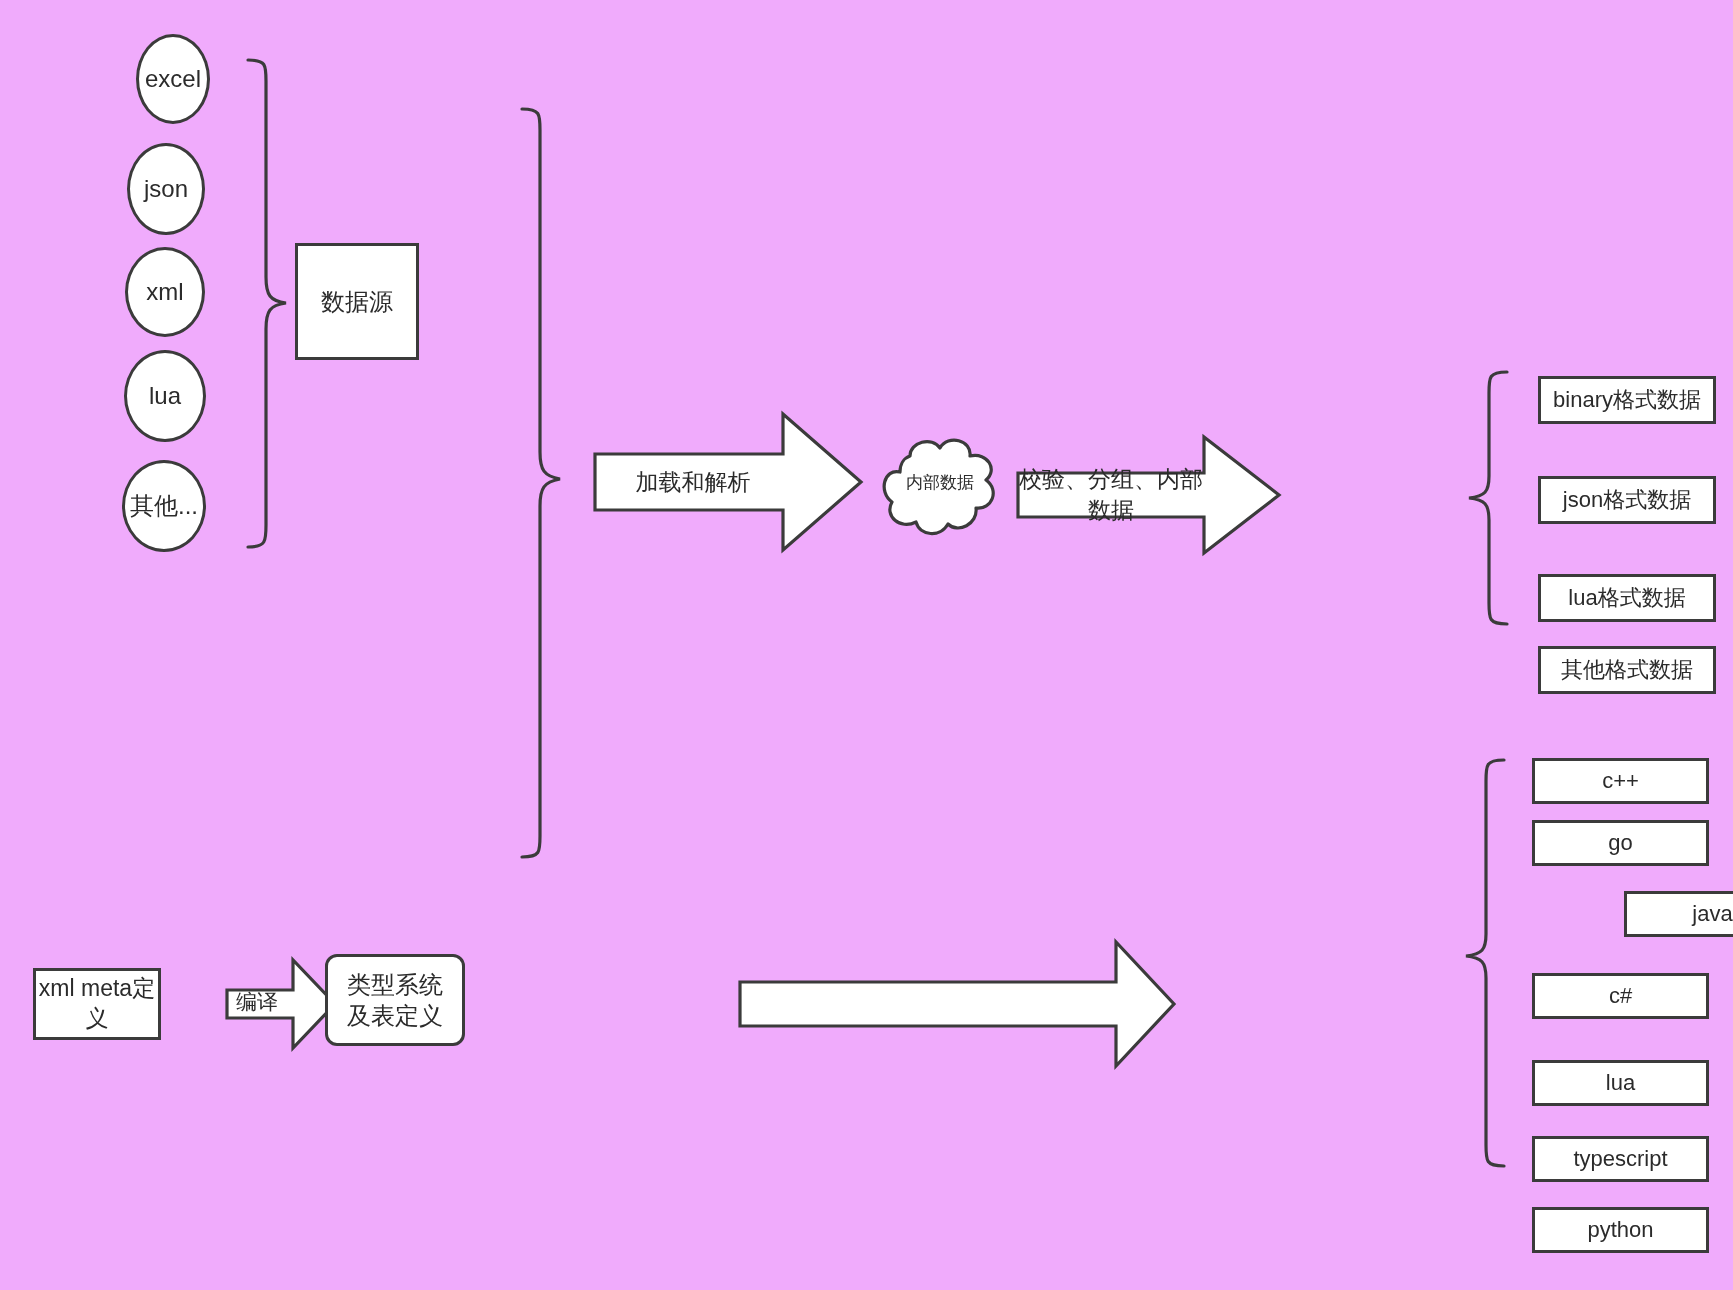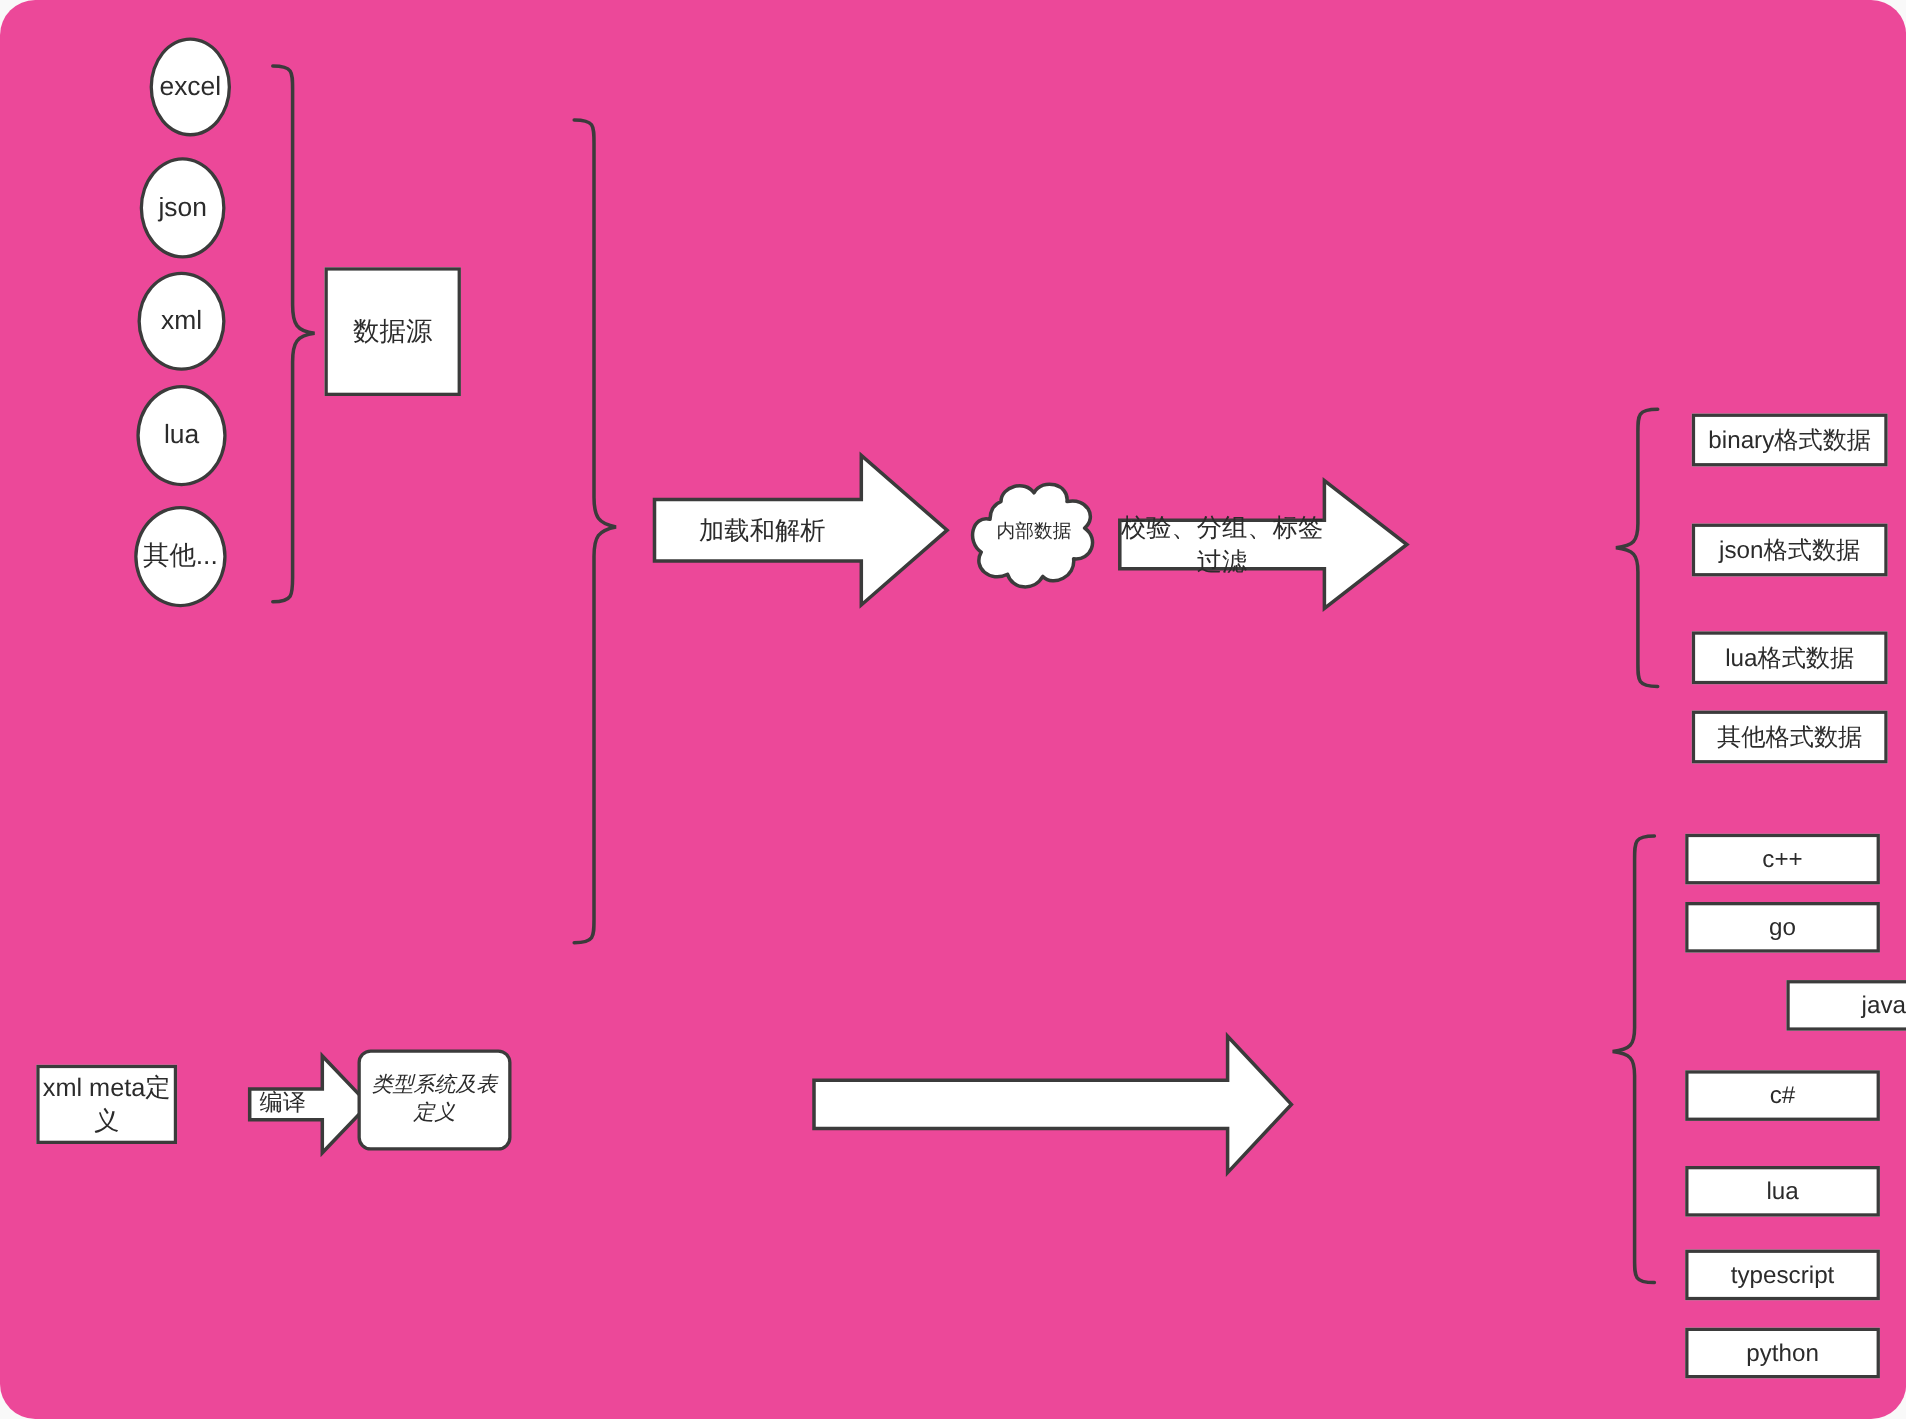--- a/index.html
+++ b/index.html
@@ -8,23 +8,22 @@
     background: #f9f9f9;
   }
   body {
     font-family: "Liberation Sans", "DejaVu Sans", sans-serif;
     color: #2b2b2b;
   }
   #canvas {
     position: relative;
     width: 1733px;
     height: 1290px;
-    background: #ec4899;
+    background: #f0abfc;
     overflow: hidden;
-    border-radius: 32px;
   }
   .node {
     position: absolute;
     box-sizing: border-box;
     display: flex;
     align-items: center;
     justify-content: center;
     text-align: center;
     background: #ffffff;
     border: 3px solid #3b3b3b;
@@ -33,22 +32,21 @@
   }
   .ellipse {
     border-radius: 50%;
     font-size: 24px;
   }
   .rect {
     font-size: 24px;
   }
   .rounded {
     border-radius: 12px;
-    font-size: 19px;
-    font-style: italic;
+    font-size: 24px;
   }
   .small-rect {
     font-size: 22px;
     border-width: 3px;
   }
   .arrow-svg, .brace-svg, .cloud-svg {
     position: absolute;
     overflow: visible;
   }
   .arrow-label {
@@ -125,21 +123,21 @@
              C 20 32 24 26 30 24 Z" fill="#ffffff" stroke="#3b3b3b" stroke-width="3.2" stroke-linejoin="round"></path>
   </svg>
   <div class="cloud-label" style="left:880px; top:462px; width:120px; height:40px;">
     <span>内部数据</span>
   </div>
 
   <svg class="arrow-svg" style="left:1016px; top:435px;" width="265" height="120" viewBox="0 0 265 120">
     <path d="M 2 38 L 188 38 L 188 2 L 263 60 L 188 118 L 188 82 L 2 82 Z" fill="#ffffff" stroke="#3b3b3b" stroke-width="3.2" stroke-linejoin="miter"></path>
   </svg>
   <div class="arrow-label" style="left:1018px; top:473px; width:186px; height:44px;">
-    <span>校验、分组、标签过滤</span>
+    <span>校验、分组、内部数据</span>
   </div>
 
   <svg class="brace-svg" style="left:1455px; top:368px;" width="60" height="260" viewBox="0 0 60 260">
     <path d="M 52 4 C 34 4 34 9 34 25 L 34 108 C 34 124 30 128 14 130
              C 30 132 34 136 34 152 L 34 235 C 34 251 34 256 52 256" fill="none" stroke="#3b3b3b" stroke-width="3.2" stroke-linecap="round"></path>
   </svg>
 
   <div class="node small-rect" style="left:1538px; top:376px; width:178px; height:48px;">
     <span>binary格式数据</span>
   </div>

